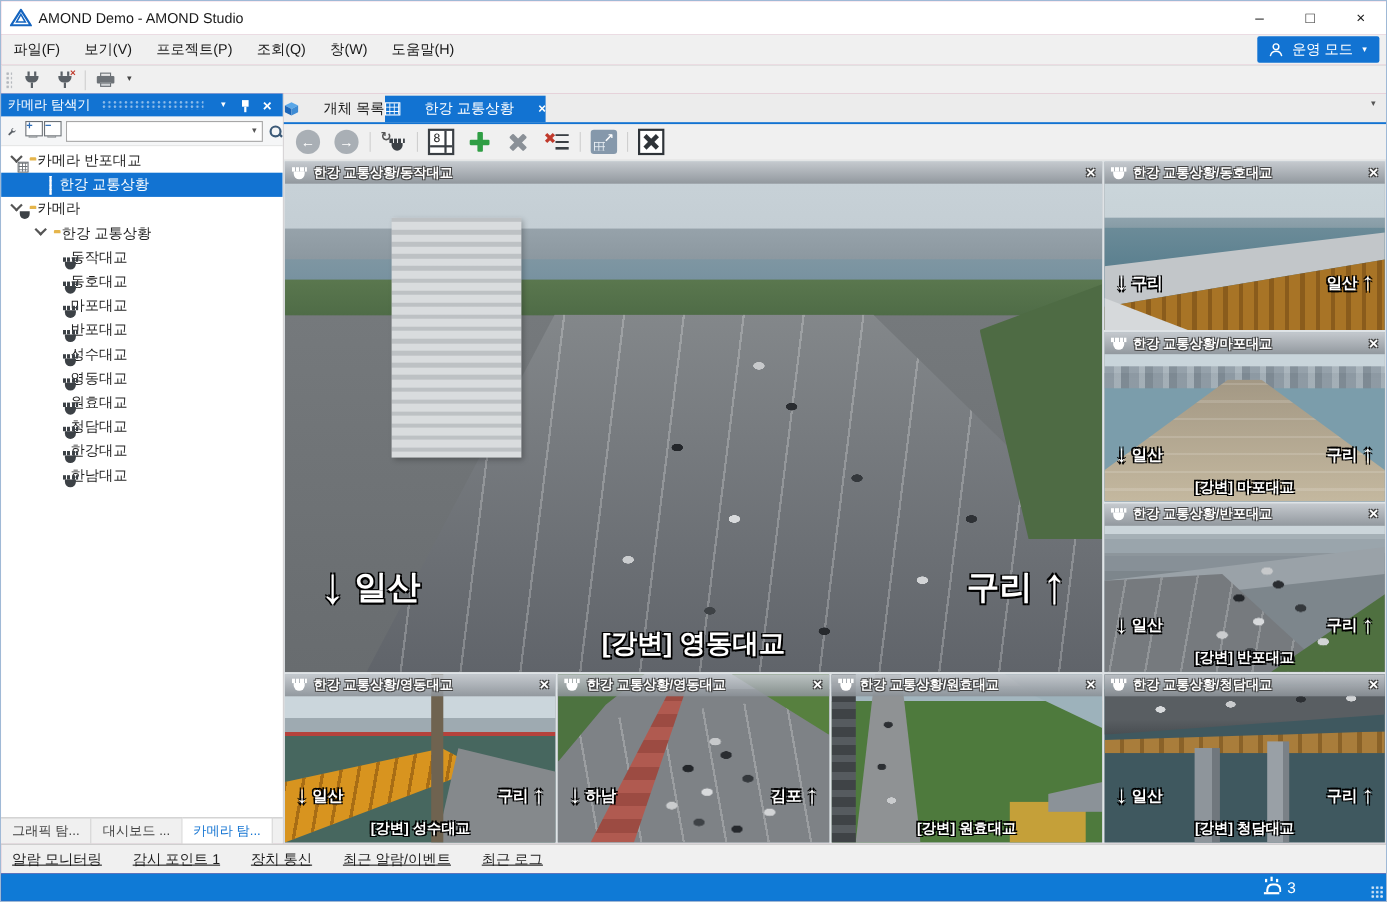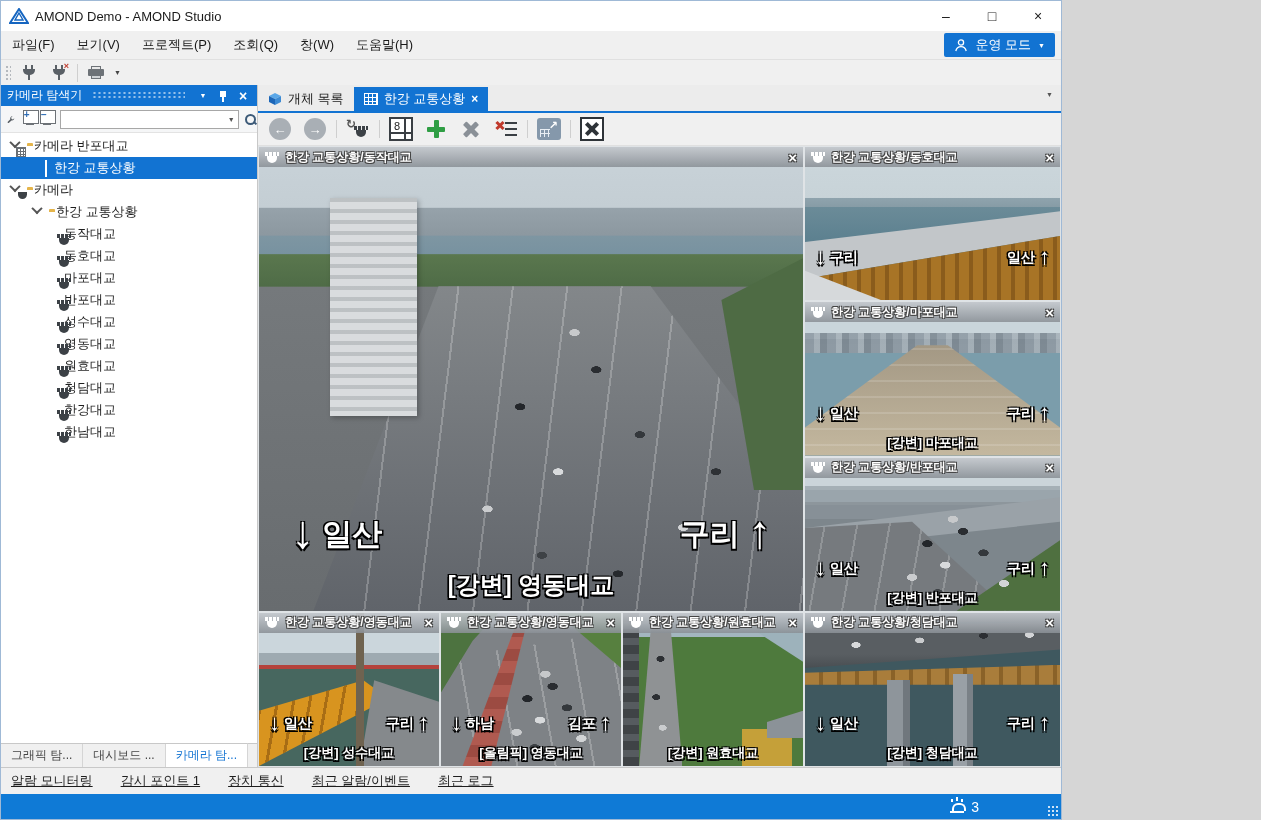--- a/index.html
+++ b/index.html
@@ -1,17 +1,17 @@
 <!DOCTYPE html>
 <html><head>
 <meta charset="utf-8">
 <style>
   * { margin:0; padding:0; box-sizing:border-box; }
   html,body { width:1261px; height:820px; font-family:"Liberation Sans","DejaVu Sans",sans-serif; background:#d6d6d6; }
-  .window { position:relative; width:1062px; height:820px; background:#be185d; border:1px solid #9fb9d6; display:flex; flex-direction:column; overflow:hidden; }
+  .window { position:relative; width:1261px; height:820px; background:#be185d; border:1px solid #9fb9d6; display:flex; flex-direction:column; overflow:hidden; }
 
   
   .titlebar { height:30px; background:#ffffff; display:flex; align-items:center; flex:0 0 auto; }
   .app-logo { width:20px; height:16px; margin:0 6px 0 8px; }
   .title-text { font-size:13px; color:#1a1a1a; }
   .win-controls { margin-left:auto; display:flex; height:100%; }
   .win-btn { width:46px; display:flex; align-items:center; justify-content:center; font-size:14px; color:#222; cursor:default; }
 
   
   .menubar { height:28px; background:#f0f0f0; display:flex; align-items:center; flex:0 0 auto; }
@@ -84,21 +84,21 @@
   .layoutico { width:14px; height:12px; border:1px solid #3f5a78; background-image:linear-gradient(#3f5a78 1px, transparent 1px), linear-gradient(90deg,#3f5a78 1px, transparent 1px); background-size:4px 4px; background-position:-1px -1px; background-color:#fff; }
   .layoutico.white { border-color:#fff; background-color:transparent; background-image:linear-gradient(#fff 1px, transparent 1px), linear-gradient(90deg,#fff 1px, transparent 1px); }
 
   .side-tabs { height:24px; display:flex; background:#f0f0f0; border-top:1px solid #c8c8c8; flex:0 0 auto; }
   .side-tab { padding:0 10px; font-size:12px; color:#444; display:flex; align-items:center; border-right:1px solid #d5d5d5; }
   .side-tab.active { background:#fff; color:#1273d2; border-top:1px solid #c8c8c8; margin-top:-1px; }
 
   
   .main { flex:1; display:flex; flex-direction:column; min-width:0; background:#ececec; }
   .tabstrip { height:26px; display:flex; align-items:flex-end; background:#ececec; position:relative; flex:0 0 auto; }
-  .doc-tab { height:24px; display:flex; align-items:center; gap:6px; padding:0 10px; font-size:13px; color:#1a1a1a; }
+  .doc-tab { height:24px; display:flex; align-items:center; gap:22px; padding:0 0; font-size:13px; color:#1a1a1a; }
   .doc-tab.active { background:#1273d2; color:#fff; }
   .tab-close { font-size:12px; font-weight:bold; line-height:1; }
   .strip-caret { position:absolute; right:8px; top:6px; font-size:7px; color:#555; }
   .blue-line { height:2px; background:#1273d2; flex:0 0 auto; }
 
   .vtoolbar { height:33px; background:#f0f0f0; display:flex; align-items:center; gap:7px; padding-left:8px; border-bottom:1px solid #e0e0e0; flex:0 0 auto; }
   .vt-btn { display:flex; align-items:center; justify-content:center; width:28px; height:28px; position:relative; }
   .circ { width:22px; height:22px; border-radius:50%; background:#a9afb5; color:#fff; display:flex; align-items:center; justify-content:center; font-size:13px; font-weight:bold; }
   .camswap { position:relative; width:20px; height:16px; }
   .camswap .domeico { position:absolute; right:0; bottom:0; }
@@ -562,21 +562,20 @@
               <div class="bus"></div>
               <div class="traffic"></div>
             </div>
           <div class="cam-header">
             <span class="domeico white"></span>
             <span class="cam-title">한강 교통상황/영동대교</span>
             <span class="cam-close">×</span>
           </div>
           <div class="ov ov-left"><span class="ar">↓</span> <span>하남</span></div>
           <div class="ov ov-right"><span>김포</span> <span class="ar">↑</span></div>
-          <div class="ov ov-caption">[올림픽] 영동대교</div>
         </div>
 
         <div class="cam" style="grid-column:3;grid-row:4;">
           <div class="scene s-wonhyo">
               <div class="river"></div>
               <div class="bldgl"></div>
               <div class="road"></div>
               <div class="court"></div>
               <div class="bridger"></div>
             </div>

